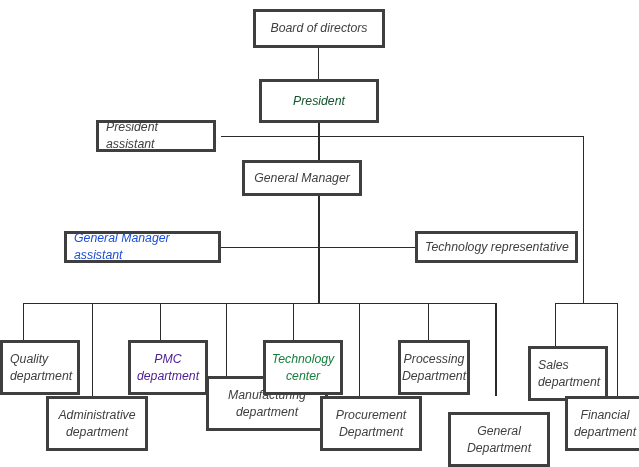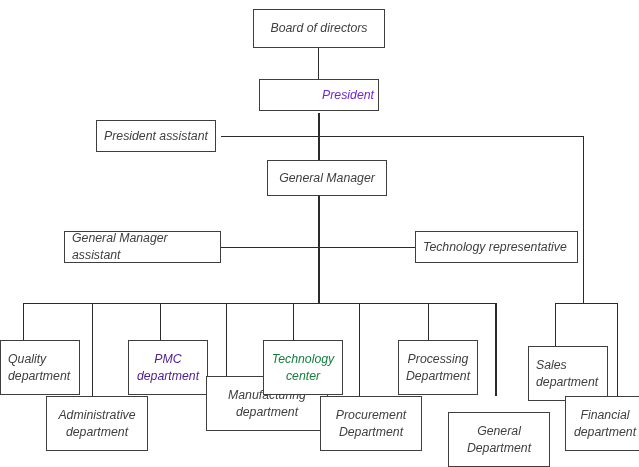--- a/index.html
+++ b/index.html
@@ -11,21 +11,21 @@
     position: relative;
     width: 639px;
     height: 467px;
     background: #ffffff;
     font-family: "Liberation Sans", sans-serif;
     overflow: hidden;
   }
   .node {
     position: absolute;
     box-sizing: border-box;
-    border: 1px solid #fca5a5;
+    border: 3px solid #fca5a5;
     background: #ffffff;
     color: #404040;
     font-style: italic;
     font-size: 12.3px;
     line-height: 17px;
     display: flex;
     flex-direction: column;
     justify-content: center;
     z-index: 3;
     overflow: hidden;
@@ -61,30 +61,30 @@
     <div class="conn v" style="left: 293px; top: 303px; height: 37px; width: 1px; background: rgb(43, 43, 43);"></div>
     <div class="conn v" style="left: 359px; top: 303px; height: 93px; width: 1px; background: rgb(43, 43, 43);"></div>
     <div class="conn v" style="left: 428px; top: 303px; height: 37px; width: 1px; background: rgb(43, 43, 43);"></div>
     <div class="conn thick-v v-base" style="left: 495px; top: 303px; height: 93px; width: 2px; background: rgb(43, 43, 43);"></div>
     <div class="conn h" style="left: 555px; top: 303px; width: 63px; height: 1px; background: rgb(43, 43, 43);"></div>
     <div class="conn v" style="left: 555px; top: 303px; height: 43px; width: 1px; background: rgb(43, 43, 43);"></div>
     <div class="conn v" style="left: 617px; top: 303px; height: 93px; width: 1px; background: rgb(43, 43, 43);"></div>
     <div class="node center" style="left: 253px; top: 9px; width: 132px; height: 39px; border-color: rgb(63, 63, 63); color: rgb(64, 64, 64);">
       <span class="lbl">Board of directors</span>
     </div>
-    <div class="node center" style="left: 259px; top: 79px; width: 120px; height: 32px; border-color: rgb(63, 63, 63); color: #6d28d9; align-items: flex-end;">
+    <div class="node center" style="left: 259px; top: 79px; width: 120px; height: 44px; border-color: rgb(63, 63, 63); color: #14532d;">
       <span class="lbl">President</span>
     </div>
     <div class="node left" style="left: 96px; top: 120px; width: 120px; height: 32px; border-color: rgb(63, 63, 63); color: rgb(64, 64, 64);">
       <span class="lbl">President assistant</span>
     </div>
-    <div class="node center" style="left: 267px; top: 160px; width: 120px; height: 36px; border-color: rgb(63, 63, 63); color: rgb(64, 64, 64);">
+    <div class="node center" style="left: 242px; top: 160px; width: 120px; height: 36px; border-color: rgb(63, 63, 63); color: rgb(64, 64, 64);">
       <span class="lbl">General Manager</span>
     </div>
-    <div class="node left" style="left: 64px; top: 231px; width: 157px; height: 32px; border-color: rgb(63, 63, 63); color: #404040;">
+    <div class="node left" style="left: 64px; top: 231px; width: 157px; height: 32px; border-color: rgb(63, 63, 63); color: #1d4ed8;">
       <span class="lbl">General Manager assistant</span>
     </div>
     <div class="node left" style="left: 415px; top: 231px; width: 163px; height: 32px; border-color: rgb(63, 63, 63); color: rgb(64, 64, 64);">
       <span class="lbl">Technology representative</span>
     </div>
     <div class="node left" style="left: 0px; top: 340px; width: 80px; height: 55px; border-color: rgb(63, 63, 63); color: rgb(64, 64, 64);">
       <span class="lbl">Quality
 department</span>
     </div>
     <div class="node center" style="left: 46px; top: 396px; width: 102px; height: 55px; border-color: rgb(63, 63, 63); color: rgb(64, 64, 64);">
@@ -100,21 +100,21 @@
 department</span>
     </div>
     <div class="node center" style="left: 263px; top: 340px; width: 80px; height: 55px; border-color: rgb(63, 63, 63); color: #15803d;">
       <span class="lbl">Technology
 center</span>
     </div>
     <div class="node center" style="left: 320px; top: 396px; width: 102px; height: 55px; border-color: rgb(63, 63, 63); color: rgb(64, 64, 64);">
       <span class="lbl">Procurement
 Department</span>
     </div>
-    <div class="node center" style="left: 398px; top: 340px; width: 80px; height: 55px; border-color: rgb(63, 63, 63); color: rgb(64, 64, 64);">
+    <div class="node center" style="left: 398px; top: 340px; width: 72px; height: 55px; border-color: rgb(63, 63, 63); color: rgb(64, 64, 64);">
       <span class="lbl">Processing
 Department</span>
     </div>
     <div class="node center" style="left: 448px; top: 396px; width: 102px; height: 55px; border-color: rgb(63, 63, 63); color: rgb(64, 64, 64); margin-top: 16px;">
       <span class="lbl">General
 Department</span>
     </div>
     <div class="node left" style="left: 528px; top: 346px; width: 80px; height: 55px; border-color: rgb(63, 63, 63); color: rgb(64, 64, 64);">
       <span class="lbl">Sales
 department</span>

